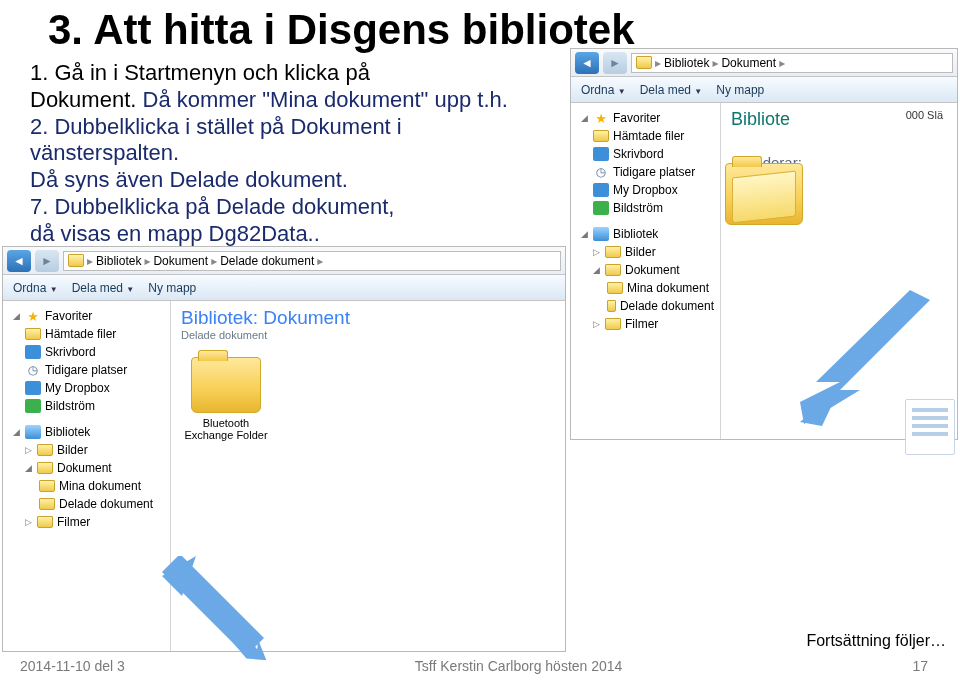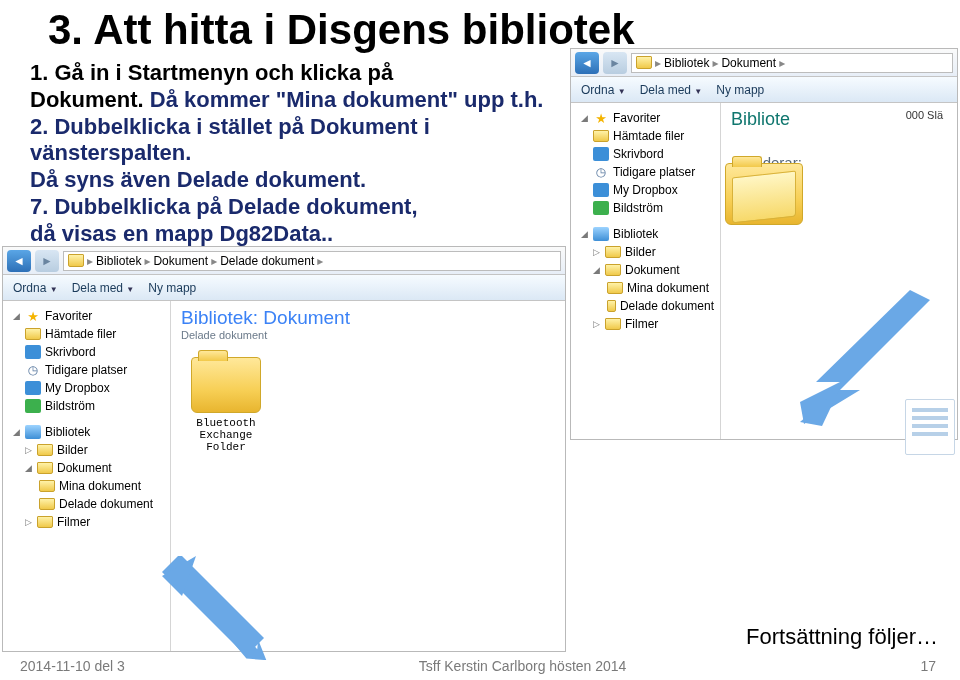--- a/index.html
+++ b/index.html
@@ -16,21 +16,20 @@
     font-size: 42px;
     font-weight: 700;
     margin: 6px 0 6px 48px;
   }
   .instructions {
     margin: 0 0 0 30px;
     font-size: 22px;
     line-height: 1.22;
     color: #1a2a6c;
     width: 520px;
-    font-weight: bold;
   }
   .instructions p { margin: 0; }
   .instructions .black { color: #000; }
 
   
   .explorer {
     position: absolute;
     background: #fff;
     border: 1px solid #b9b9b9;
     font-size: 12px;
@@ -110,21 +109,20 @@
     position: relative;
   }
   .lib-title { color:#3b82f6; font-size:19px; }
   .lib-sub { color:#6b7a8a; font-size:11px; margin-bottom:10px;}
   .lib-side { color:#0f766e; font-size:18px; }
   .lib-side-sub { color:#5a6a7a; font-size:15px;margin-top:24px;}
   .big-folders {
     display: flex;
     gap: 34px;
     margin-top: 16px;
-    font-family: Liberation Mono, monospace;
   }
   .big-folder {
     width: 90px;
     display:flex; flex-direction:column; align-items:center;
     font-size:11px; text-align:center;
   }
   .bf-icon {
     width: 70px; height: 56px;
     background: linear-gradient(#ffe89a 0%,#f7cf55 60%,#e8b52f 100%);
     border:1px solid #d0a82a;
@@ -161,21 +159,21 @@
   }
   .page-thumb::before{
     content:"";
     position:absolute; left:6px; top:8px; right:6px; height:4px;
     background:#b7d0e8;
     box-shadow: 0 8px 0 #b7d0e8, 0 16px 0 #b7d0e8, 0 24px 0 #b7d0e8;
   }
   .count-text { position:absolute; top:6px; right:14px; font-size:11px; color:#333;}
   .footer {
     position:absolute;
-    bottom:6px; left:0; right:4px;
+    bottom:6px; left:0; right:12px;
     display:flex;
     justify-content:space-between;
     padding:0 20px;
     font-size:14px;
     color:#7a7a7a;
   }
 </style>
 </head>
 <body>
 
@@ -379,13 +377,13 @@
 <svg style="position:absolute; left:800px; top:290px; width:140px; height:140px;">
   <polygon points="130,10 40,100 60,100 4,134 0,112 40,92 16,92 110,0" fill="#6aa8e6"></polygon>
   <polygon points="0,132 40,98 22,136" fill="#6aa8e6"></polygon>
 </svg>
 
 <div class="footer">
   <span>2014-11-10 del 3</span>
   <span>Tsff Kerstin Carlborg hösten 2014</span>
   <span>17</span>
 </div>
-<div class="cont" style="position:absolute; right:22px; bottom:30px; font-size:22px;">Fortsättning följer…</div>
+<div class="cont" style="position:absolute; right:14px; bottom:30px; font-size:16px;">Fortsättning följer…</div>
 
 </body></html>

